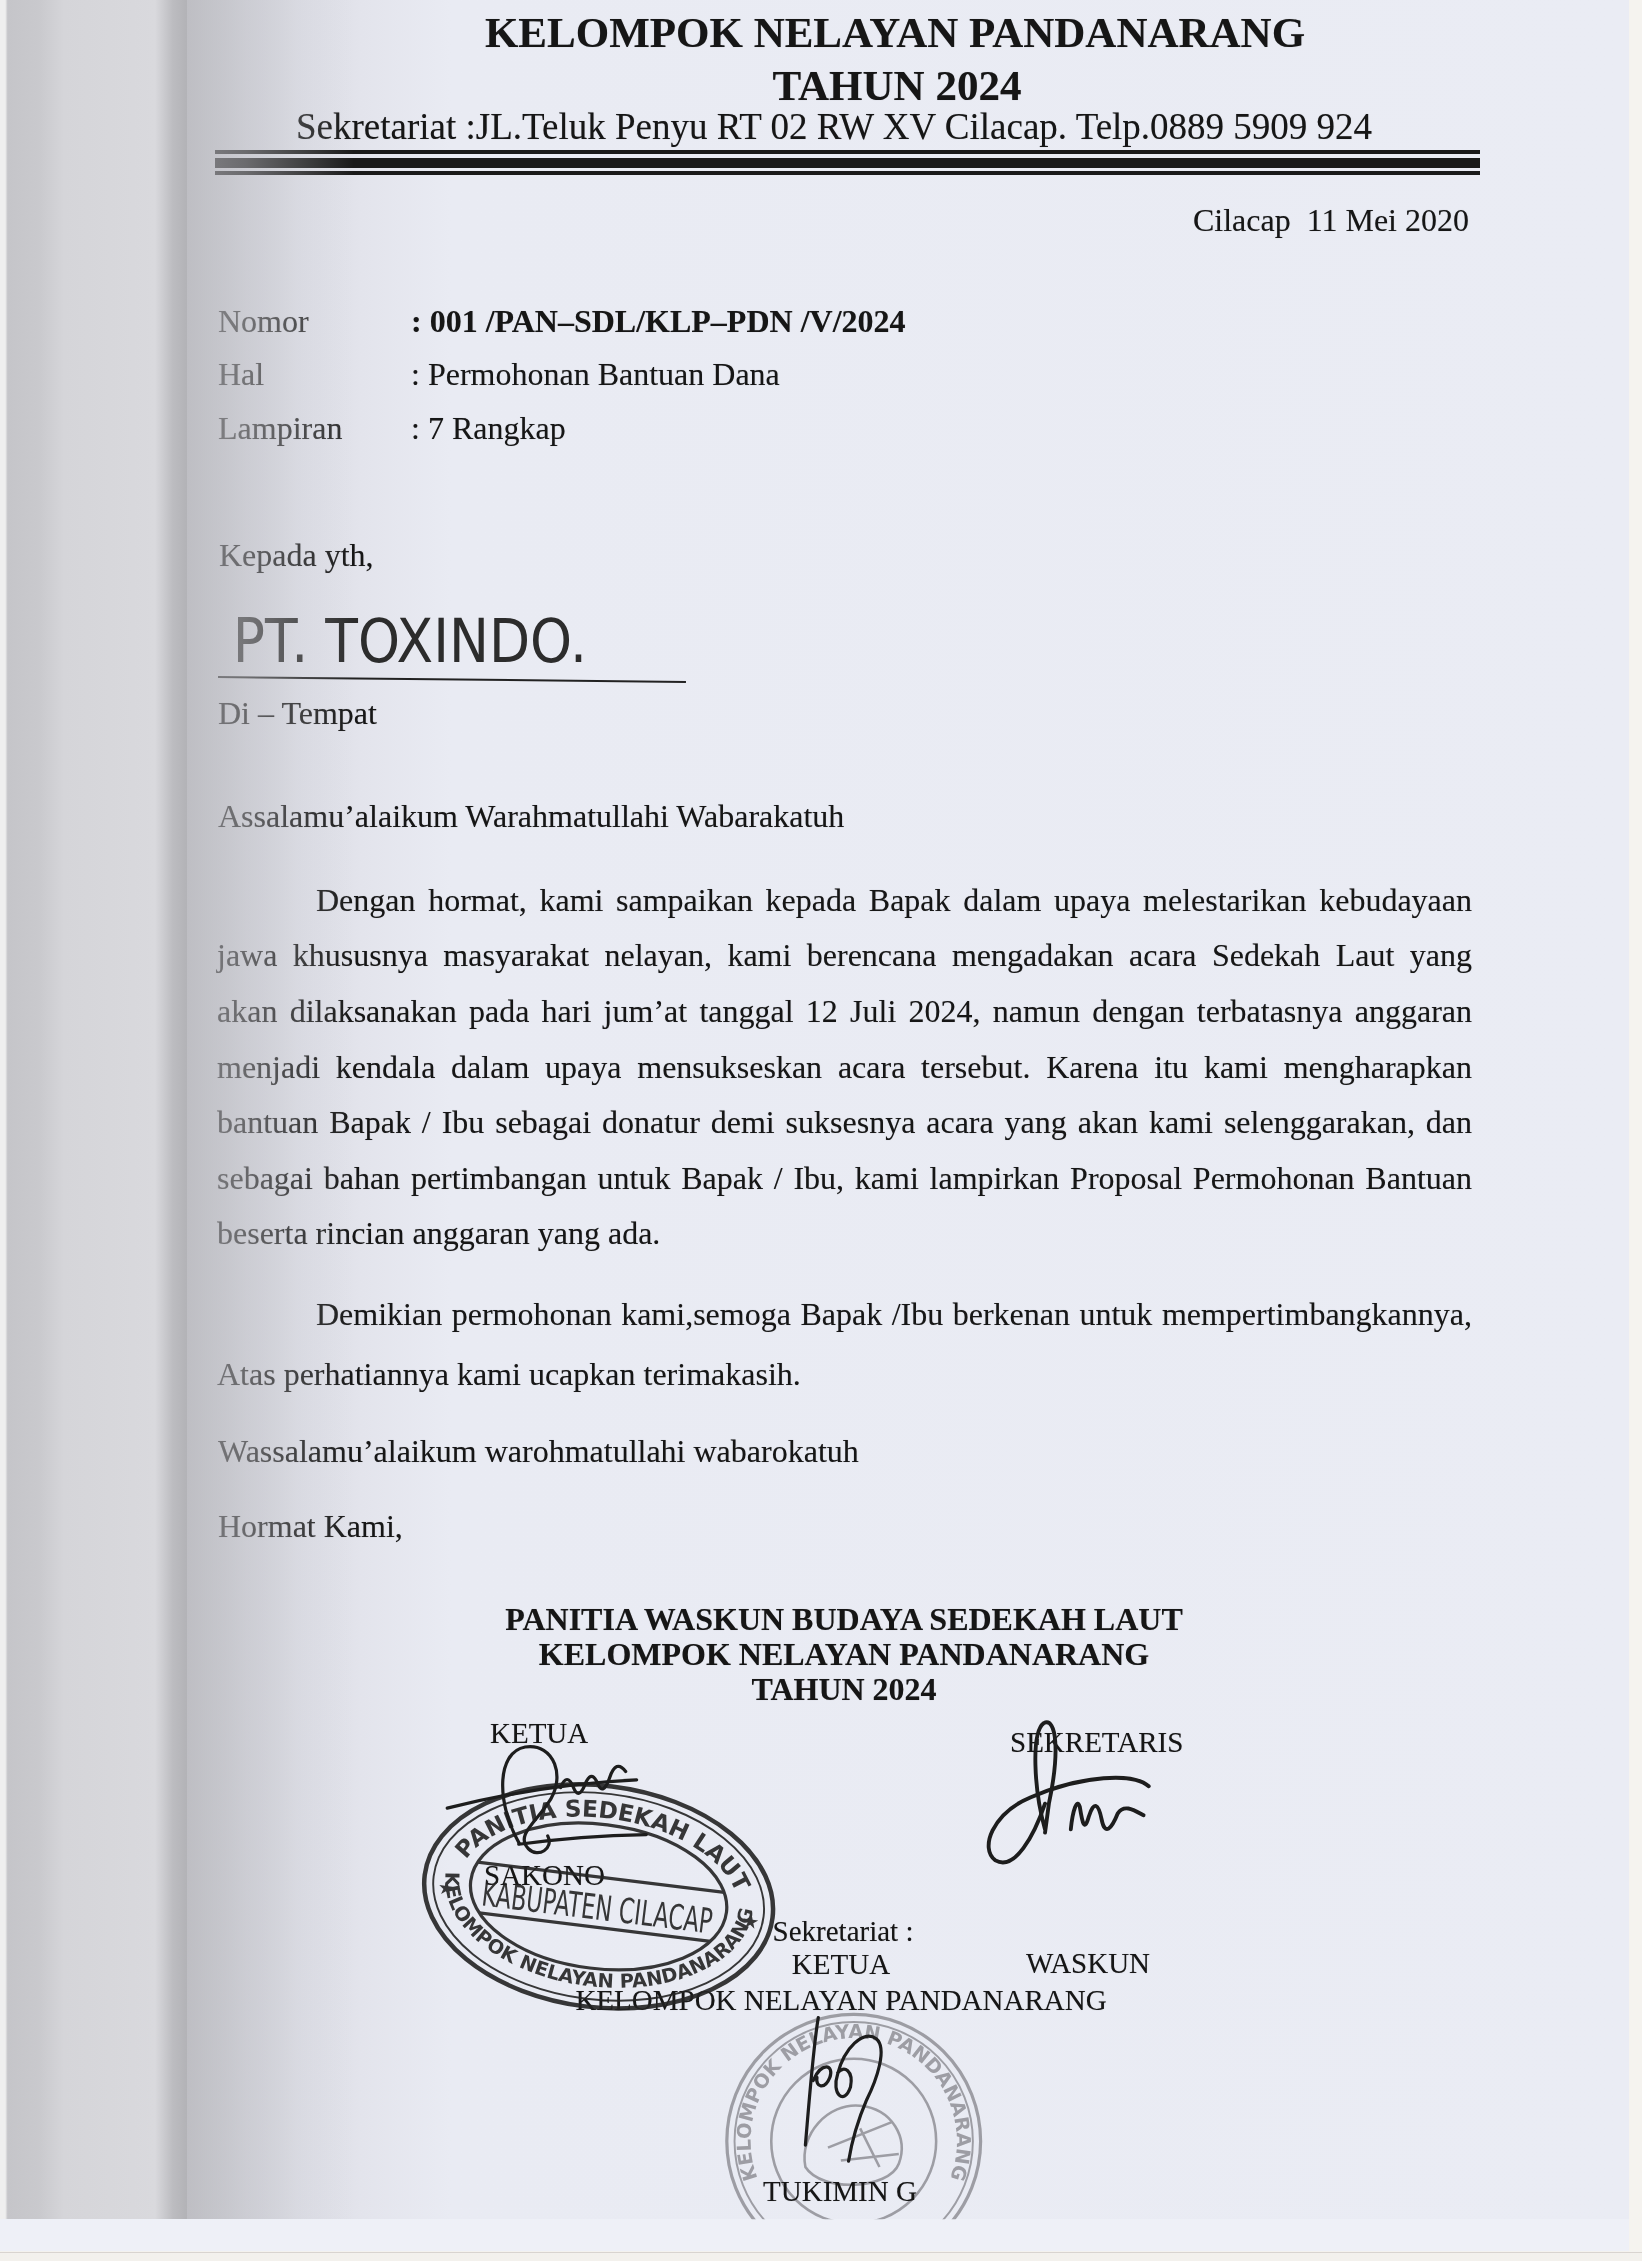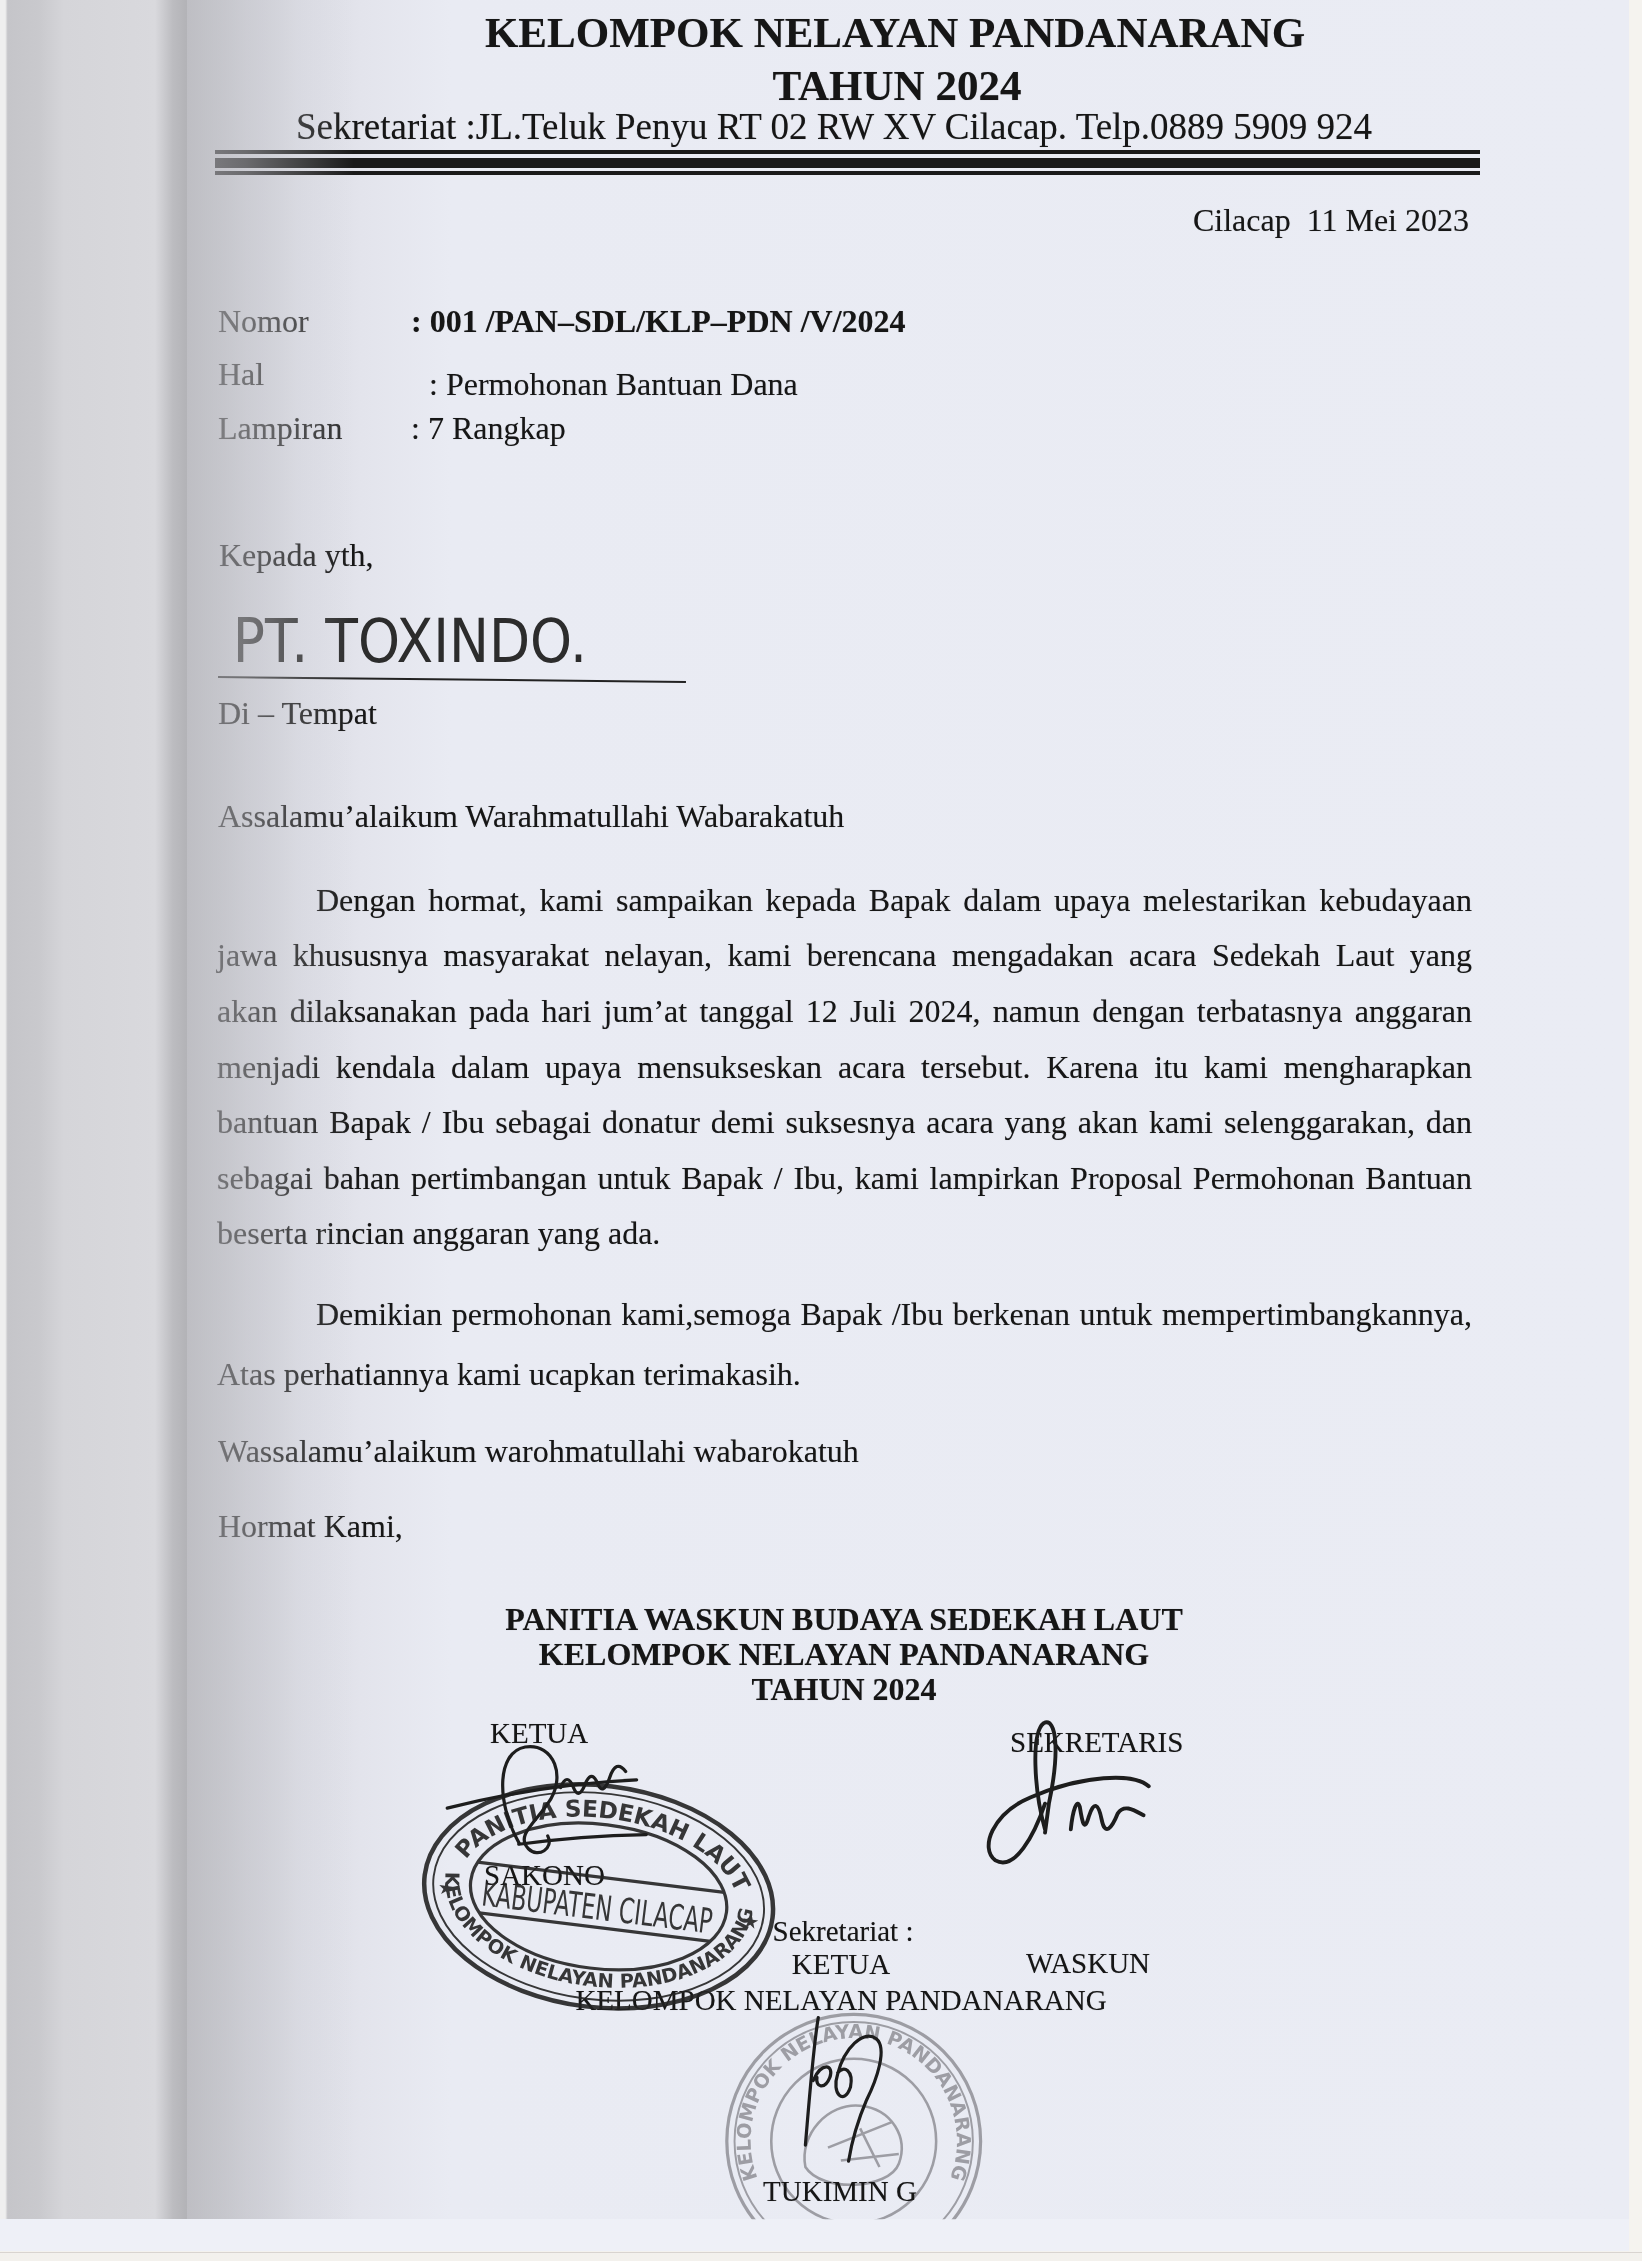--- a/index.html
+++ b/index.html
@@ -60,26 +60,26 @@
   </g>
 </svg>
 
 <div class="t title c" style="left:895px; top:11px;">KELOMPOK NELAYAN PANDANARANG</div>
 <div class="t title c" style="left:897px; top:64px;">TAHUN 2024</div>
 <div class="t addr" style="left:296px; top:108px;">Sekretariat :JL.Teluk Penyu RT 02 RW XV Cilacap. Telp.0889 5909 924</div>
 <div class="rule" style="top:150px; height:3.9px;"></div>
 <div class="rule" style="top:158px; height:10.3px;"></div>
 <div class="rule" style="top:171px; height:3.9px;"></div>
 
-<div class="t fs49 r pre" style="left:1469px; top:204px;">Cilacap  11 Mei 2023</div>
+<div class="t fs49 r pre" style="left:1469px; top:204px;">Cilacap  11 Mei 2020</div>
 
 <div class="t fs49 label" style="left:218px; top:305px;">Nomor</div>
 <div class="t fs49" style="left:411px; top:305px;font-weight:bold;">: 001 /PAN–SDL/KLP–PDN /V/2024</div>
 <div class="t fs49 label" style="left:218px; top:358px;">Hal</div>
-<div class="t fs49" style="left:411px; top:368px;margin-left:18px;">: Permohonan Bantuan Dana</div>
+<div class="t fs49" style="left:411px; top:358px;">: Permohonan Bantuan Dana</div>
 <div class="t fs49 label" style="left:218px; top:412px;">Lampiran</div>
 <div class="t fs49" style="left:411px; top:412px;">: 7 Rangkap</div>
 
 <div class="t fs49" style="left:219px; top:539px;">Kepada yth,</div>
 <div class="underline"></div>
 <div class="t fs49" style="left:218px; top:697px;">Di – Tempat</div>
 
 <div class="t fs49" style="left:218px; top:800px;">Assalamu’alaikum Warahmatullahi Wabarakatuh</div>
 
 <div class="t fs49 just line-indent" style="top:884px;">Dengan hormat, kami sampaikan kepada Bapak dalam upaya melestarikan kebudayaan</div>

